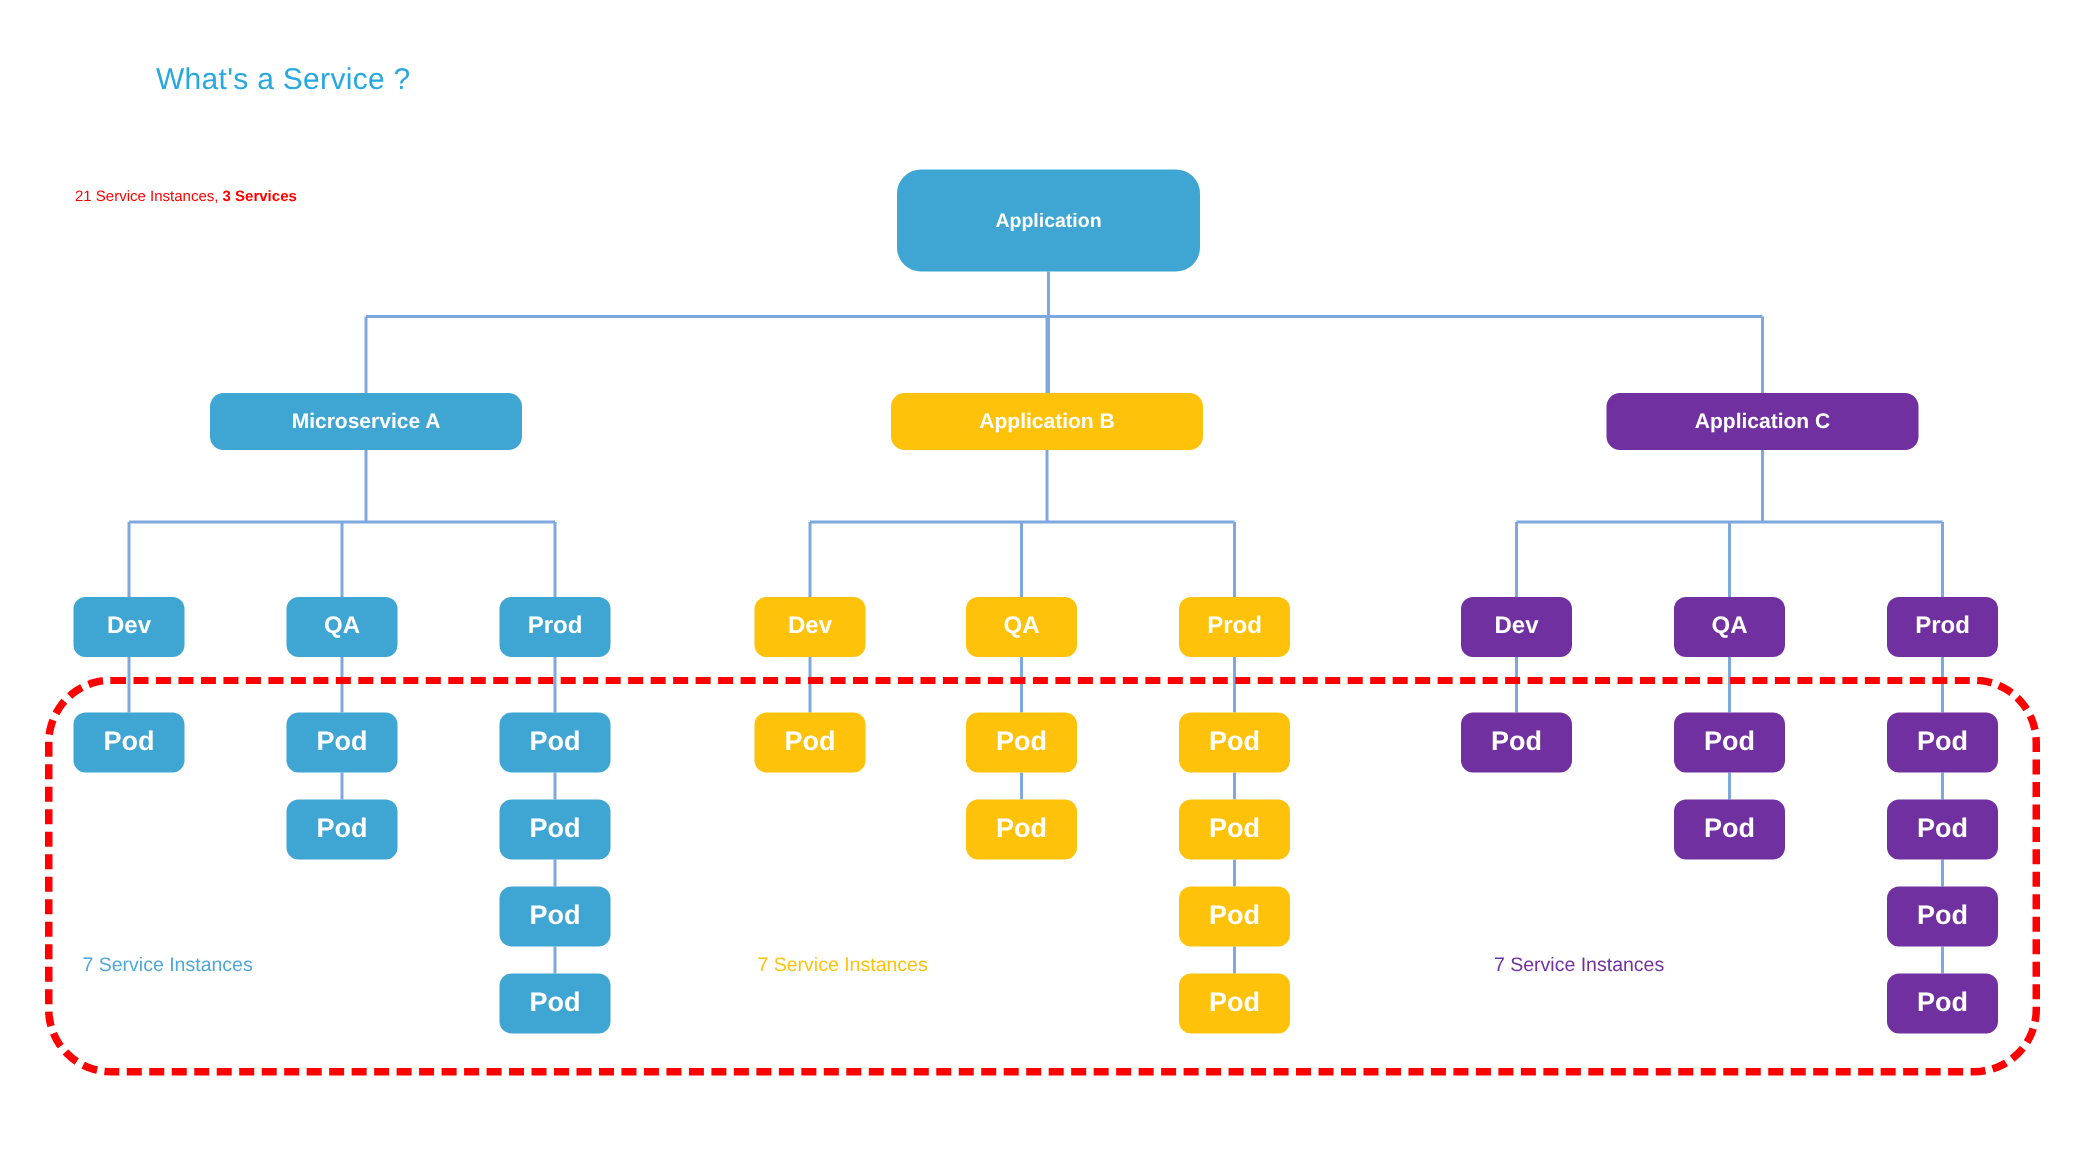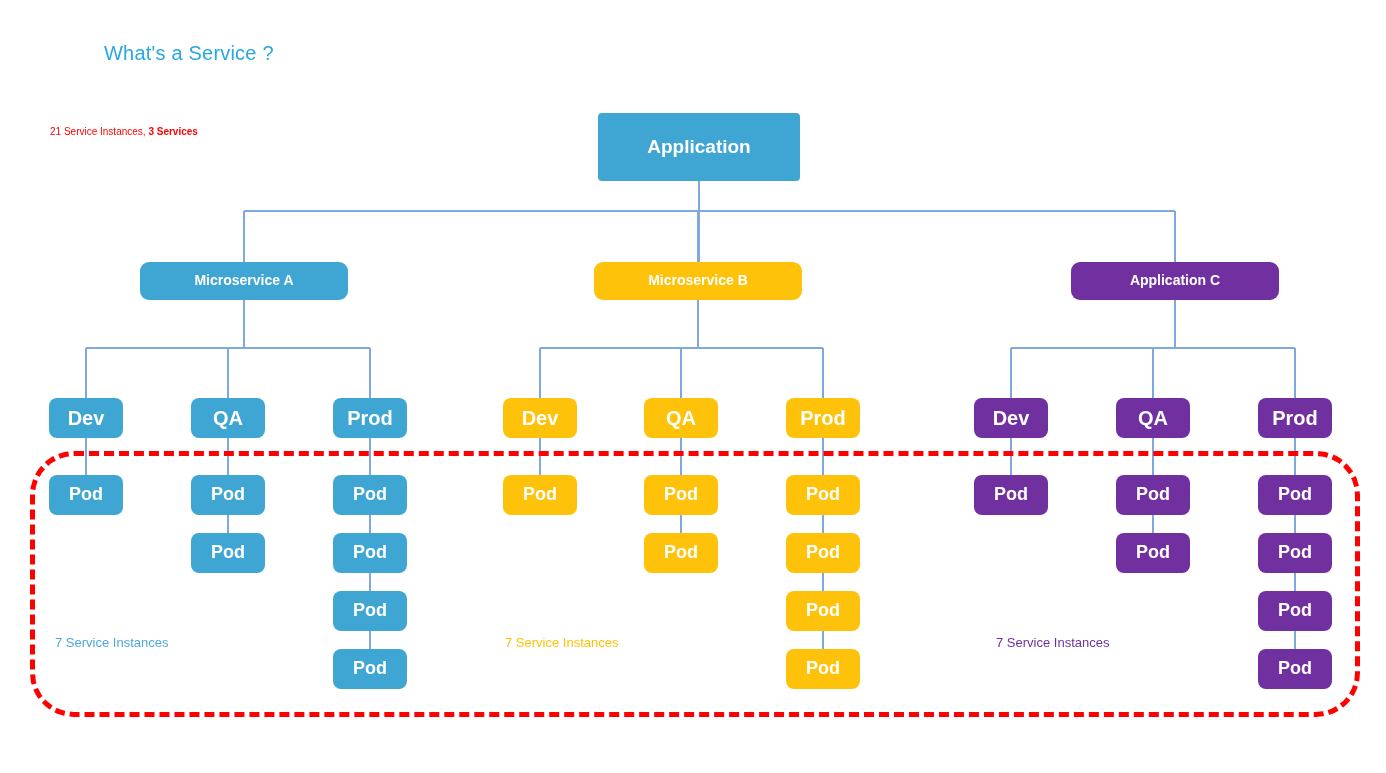--- a/index.html
+++ b/index.html
@@ -46,23 +46,23 @@
     position: absolute;
     display: flex;
     align-items: center;
     justify-content: center;
     color: #ffffff;
     font-weight: bold;
     text-align: center;
     line-height: 1.1;
     user-select: none;
   }
-  .node.app      { border-radius: 4px; font-size: 19px; }
+  .node.app      { border-radius: 16px; font-size: 13px; }
   .node.service  { border-radius: 9px;  font-size: 14px; }
-  .node.env      { border-radius: 8px;  font-size: 20px; }
+  .node.env      { border-radius: 8px;  font-size: 16px; }
   .node.pod      { border-radius: 8px;  font-size: 18px; }
 
   .c-blue   { background: #3FA6D4; }
   .c-yellow { background: #FFC20A; }
   .c-purple { background: #7030A0; }
 
   .t-blue   { color: #4FA8DC; }
   .t-yellow { color: #FFC20A; }
   .t-purple { color: #7030A0; }
 
@@ -146,21 +146,21 @@
       <div class="node pod c-blue" style="left: 49px; top: 475px; width: 74px; height: 40px;">Pod</div>
       <div class="node env c-blue" style="left: 191px; top: 398px; width: 74px; height: 40px;">QA</div>
       <div class="node pod c-blue" style="left: 191px; top: 475px; width: 74px; height: 40px;">Pod</div>
       <div class="node pod c-blue" style="left: 191px; top: 533px; width: 74px; height: 40px;">Pod</div>
       <div class="node env c-blue" style="left: 333px; top: 398px; width: 74px; height: 40px;">Prod</div>
       <div class="node pod c-blue" style="left: 333px; top: 475px; width: 74px; height: 40px;">Pod</div>
       <div class="node pod c-blue" style="left: 333px; top: 533px; width: 74px; height: 40px;">Pod</div>
       <div class="node pod c-blue" style="left: 333px; top: 591px; width: 74px; height: 40px;">Pod</div>
       <div class="node pod c-blue" style="left: 333px; top: 649px; width: 74px; height: 40px;">Pod</div>
       <div class="instances-label t-blue" style="left: 55px; top: 635px;">7 Service Instances</div>
-      <div class="node service c-yellow" style="left: 594px; top: 262px; width: 208px; height: 38px;">Microservice B</div>
+      <div class="node service c-yellow" style="left: 594px; top: 262px; width: 208px; height: 38px;">Application B</div>
       <div class="node env c-yellow" style="left: 503px; top: 398px; width: 74px; height: 40px;">Dev</div>
       <div class="node pod c-yellow" style="left: 503px; top: 475px; width: 74px; height: 40px;">Pod</div>
       <div class="node env c-yellow" style="left: 644px; top: 398px; width: 74px; height: 40px;">QA</div>
       <div class="node pod c-yellow" style="left: 644px; top: 475px; width: 74px; height: 40px;">Pod</div>
       <div class="node pod c-yellow" style="left: 644px; top: 533px; width: 74px; height: 40px;">Pod</div>
       <div class="node env c-yellow" style="left: 786px; top: 398px; width: 74px; height: 40px;">Prod</div>
       <div class="node pod c-yellow" style="left: 786px; top: 475px; width: 74px; height: 40px;">Pod</div>
       <div class="node pod c-yellow" style="left: 786px; top: 533px; width: 74px; height: 40px;">Pod</div>
       <div class="node pod c-yellow" style="left: 786px; top: 591px; width: 74px; height: 40px;">Pod</div>
       <div class="node pod c-yellow" style="left: 786px; top: 649px; width: 74px; height: 40px;">Pod</div>

